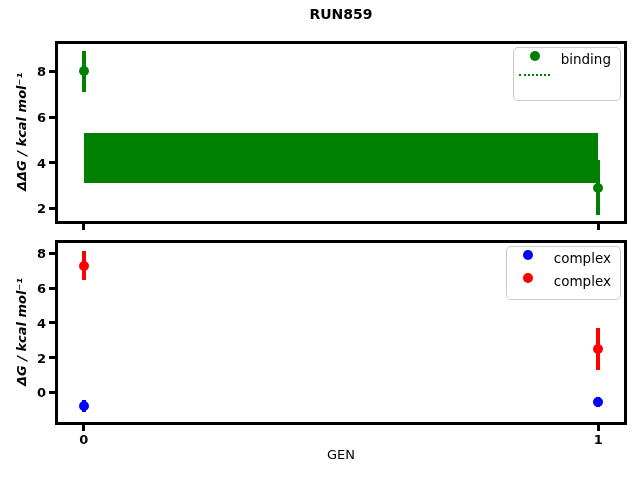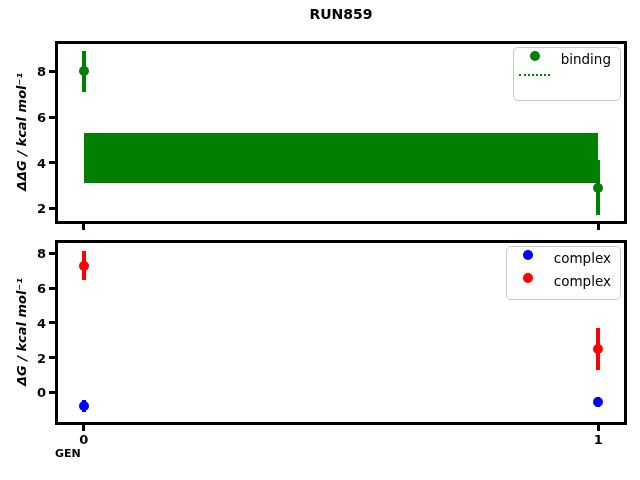--- a/index.html
+++ b/index.html
@@ -4,22 +4,22 @@
 <style>
   html,body{margin:0;padding:0;}
   .fig{position:relative;width:640px;height:480px;background:#ffffff;overflow:hidden;
        font-family:"DejaVu Sans","Liberation Sans",sans-serif;color:#000;}
   .title{position:absolute;left:55px;top:6px;width:572px;text-align:center;
          font-size:14px;font-weight:bold;}
   .ylab{position:absolute;white-space:nowrap;font-size:13px;font-weight:bold;font-style:italic;
         transform:translate(-50%,-50%) rotate(-90deg);}
   #ylab0{left:21px;top:132px;}
   #ylab1{left:21px;top:332px;}
-  .xlab{position:absolute;left:55px;top:447px;width:572px;
-        font-size:11px;font-weight:bold;}
+  .xlab{position:absolute;left:55px;top:447px;width:572px;text-align:center;
+        font-size:13px;font-weight:normal;}
   .axes{position:absolute;border:3px solid #000;}
   #ax0{left:55px;top:41px;width:566px;height:177px;}
   #ax1{left:55px;top:240px;width:566px;height:179px;}
   .ytick{position:absolute;left:-9px;width:6px;height:3px;background:#000;}
   .xtick{position:absolute;width:3px;height:6px;background:#000;}
   .yticklabel{position:absolute;right:calc(100% + 12px);font-size:13px;font-weight:bold;
               transform:translateY(-50%);line-height:1;}
   .xticklabel{position:absolute;font-size:13px;font-weight:bold;transform:translateX(-50%);
               line-height:1;}
   .band{position:absolute;}

